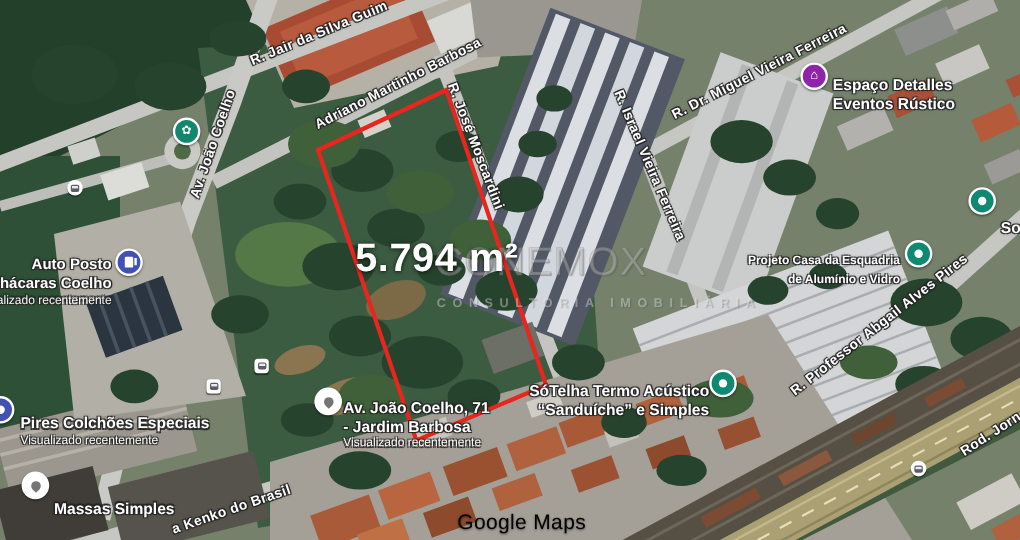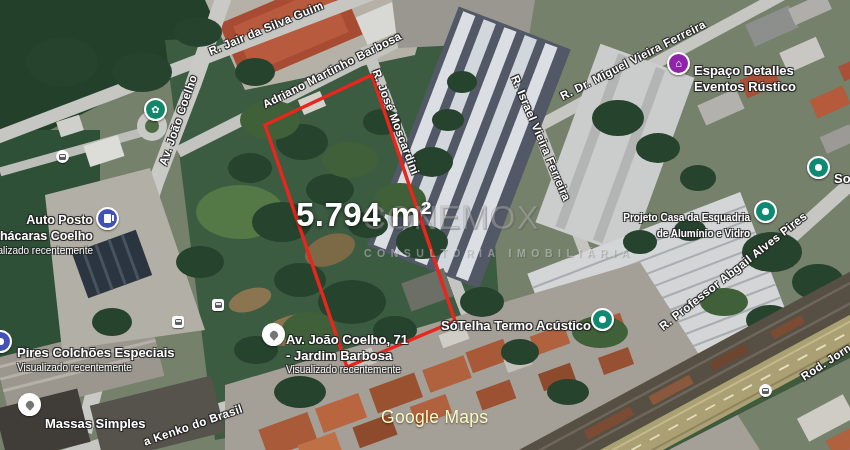--- a/index.html
+++ b/index.html
@@ -47,21 +47,21 @@
   #wm-brand{
     position:absolute;left:362px;top:199px;font-size:33px;font-weight:400;letter-spacing:1px;
     color:rgba(235,235,235,.30);-webkit-text-stroke:1px rgba(100,100,100,.28);
     text-shadow:1px 1px 1px rgba(70,70,70,.3);
   }
   #wm-tagline{
     position:absolute;left:364px;top:247px;font-size:10.5px;font-weight:700;letter-spacing:5.5px;
     color:rgba(235,235,235,.40);text-shadow:1px 1px 1px rgba(70,70,70,.3);
   }
   #gmaps-credit{
-    position:absolute;left:381px;top:407px;font-size:17.5px;font-weight:500;color:#fef9c3;
+    position:absolute;left:381px;top:425px;font-size:17.5px;font-weight:500;color:#000000;
     text-shadow:0 1px 2px rgba(0,0,0,.5);letter-spacing:.3px;
   }
   #parcel{position:absolute;left:0;top:0;pointer-events:none;}
 </style>
 </head>
 <body>
 
 <svg id="terrain" width="850" height="450" viewBox="0 0 850 450">
   <rect width="850" height="450" fill="#75816b"></rect>
 
@@ -290,20 +290,21 @@
   <span class="sub">Av. João Coelho, 71</span>
   <span class="sub">- Jardim Barbosa</span>
   <span class="sub pnote">Visualizado recentemente</span>
 </div>
 <div class="pin whitepin" style="left:262px;top:323px;">
     <span class="drop"></span>
   </div>
 
 <div class="olabel plabel r" style="left:441px;top:302px;width:150px;">
   <span class="sub">SóTelha Termo Acústico</span>
+  <span class="sub">“Sanduíche” e Simples</span>
 </div>
 <div class="pin" style="left:591px;top:308px;background:#0e8a73;">
     <span class="dot"></span>
   </div>
 
 <div class="olabel plabel r" style="left:588px;top:194px;width:162px;font-size:10px;">
   <span class="sub">Projeto Casa da Esquadria</span>
   <span class="sub">de Alumínio e Vidro</span>
 </div>
 <div class="pin" style="left:754px;top:200px;background:#0e8a73;">
@@ -311,21 +312,21 @@
   </div>
 
 <div class="olabel plabel" style="left:694px;top:47px;">
   <span class="sub">Espaço Detalles</span>
   <span class="sub">Eventos Rústico</span>
 </div>
 <div class="pin" style="left:667px;top:52px;background:#8d24aa;">
     <span class="glyph">⌂</span>
   </div>
 
-<div class="olabel plabel" style="left:834px;top:155px;">
+<div class="olabel plabel" style="left:834px;top:166px;">
   <span class="sub">So</span>
 </div>
 <div class="pin" style="left:807px;top:156px;background:#0e8a73;">
     <span class="dot"></span>
   </div>
 
 <div class="pin" style="left:144px;top:98px;background:#12876b;">
     <span class="glyph" style="font-size:10px;">✿</span>
   </div>
 

